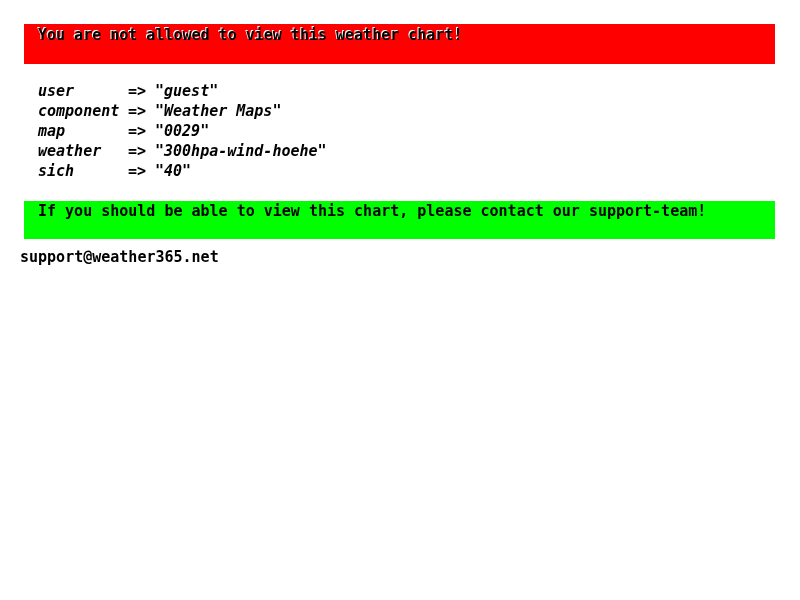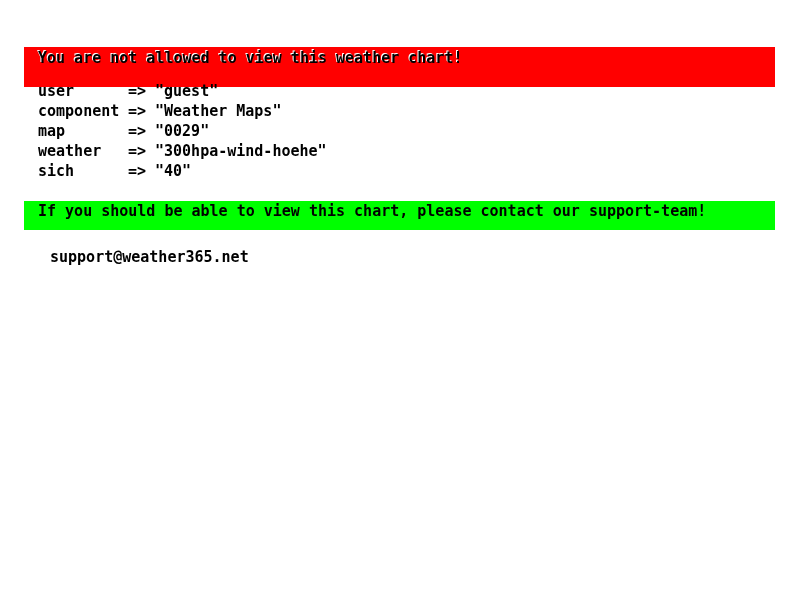--- a/index.html
+++ b/index.html
@@ -31,63 +31,64 @@
     top: 24px;
     height: 40px;
     padding-top: 2px;
     line-height: 19px;
     color: #000000;
     
     text-shadow: -1px -1px 0 #ffffff;
   }
   .banner-info {
     top: 201px;
-    height: 29px;
+    height: 38px;
     padding-top: 1px;
     line-height: 19px;
     color: #000000;
   }
   .details {
     position: absolute;
     left: 38px;
     top: 81px;
     line-height: 20px;
+    font-style: italic;
   }
   .detail-row {
     display: flex;
     white-space: pre;
   }
   .detail-key {
     display: inline-block;
     width: 90px;  
   }
   .detail-arrow {
     display: inline-block;
     width: 27px;  
   }
   .footer {
     position: absolute;
-    left: 36px;
+    left: 6px;
     top: 248px;
     width: 751px;
     box-sizing: border-box;
     padding-left: 14px;
     padding-right: 7px;
     display: flex;
     justify-content: space-between;
     line-height: 19px;
     white-space: nowrap;
   }
 </style>
 </head>
 <body>
 
 <div class="page">
 
-  <div class="banner banner-alert" style="background: rgb(255, 0, 0); margin-top: 23px;">
+  <div class="banner banner-alert" style="background: rgb(255, 0, 0);">
     <div>You are not allowed to view this weather chart!</div>
   </div>
 
   <div class="details">
     <div class="detail-row">
       <span class="detail-key">user</span>
       <span class="detail-arrow">=&gt;</span>
       <span class="detail-value">"guest"</span>
     </div>
     <div class="detail-row">

